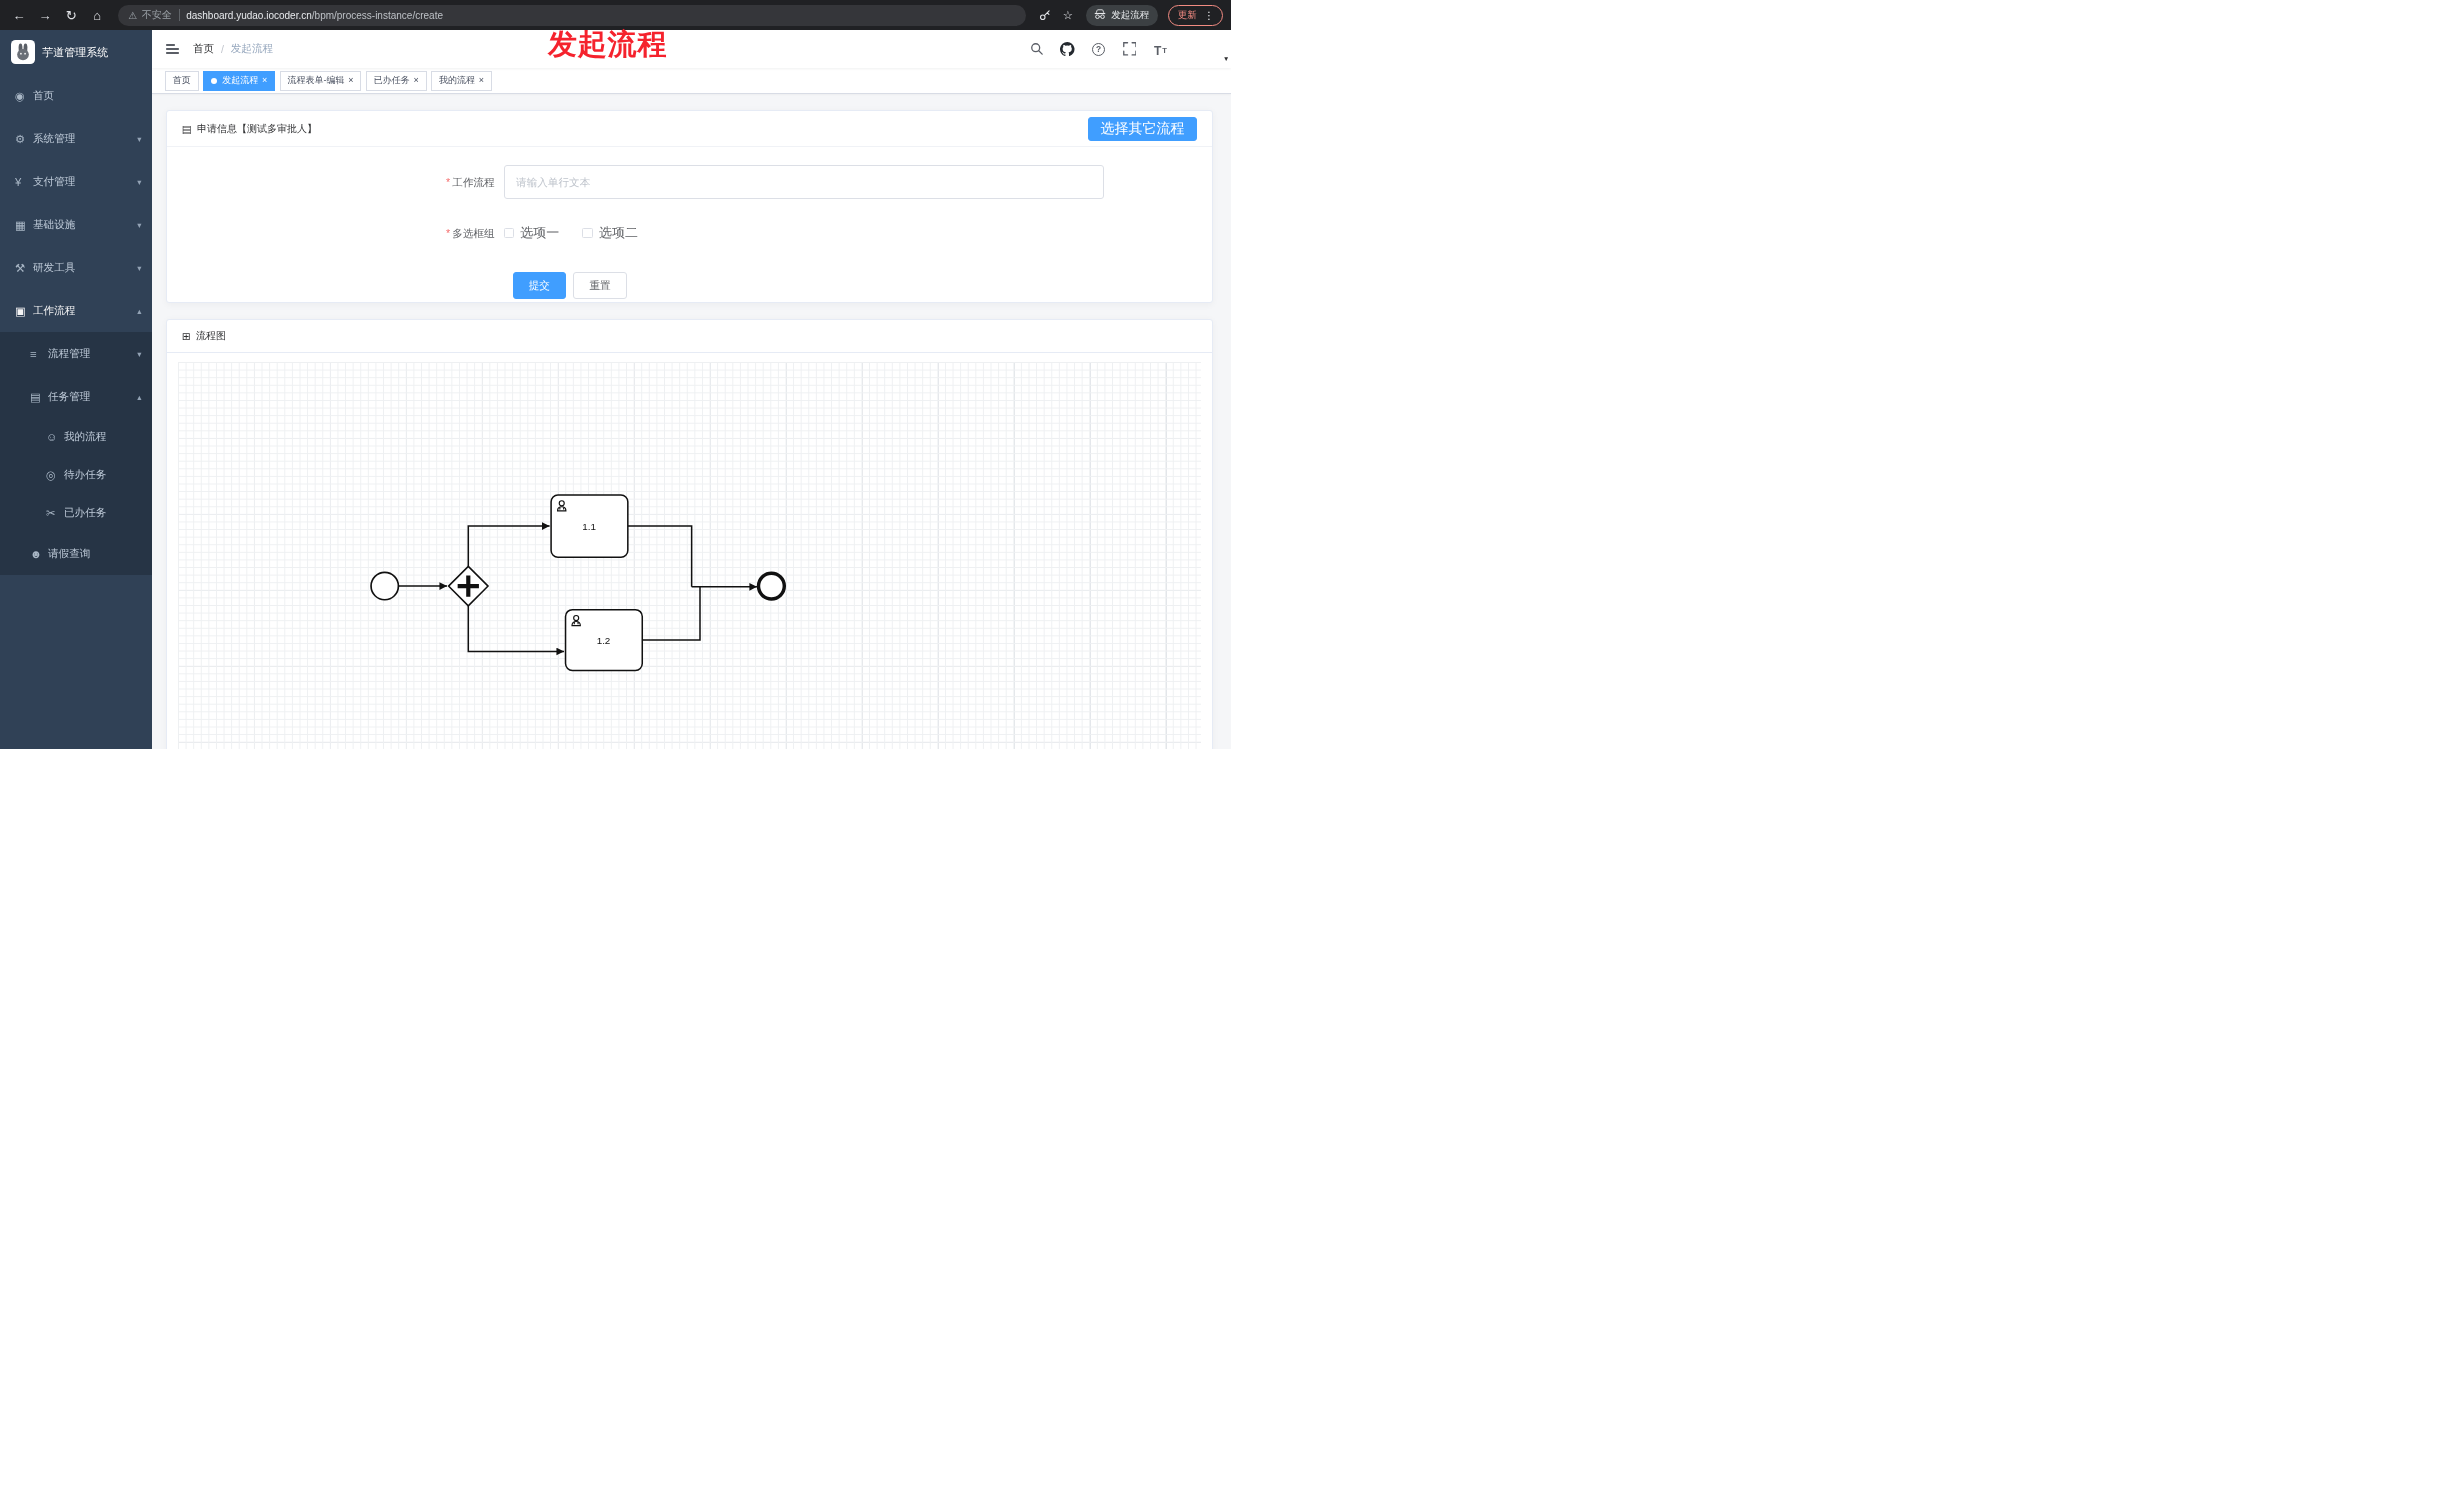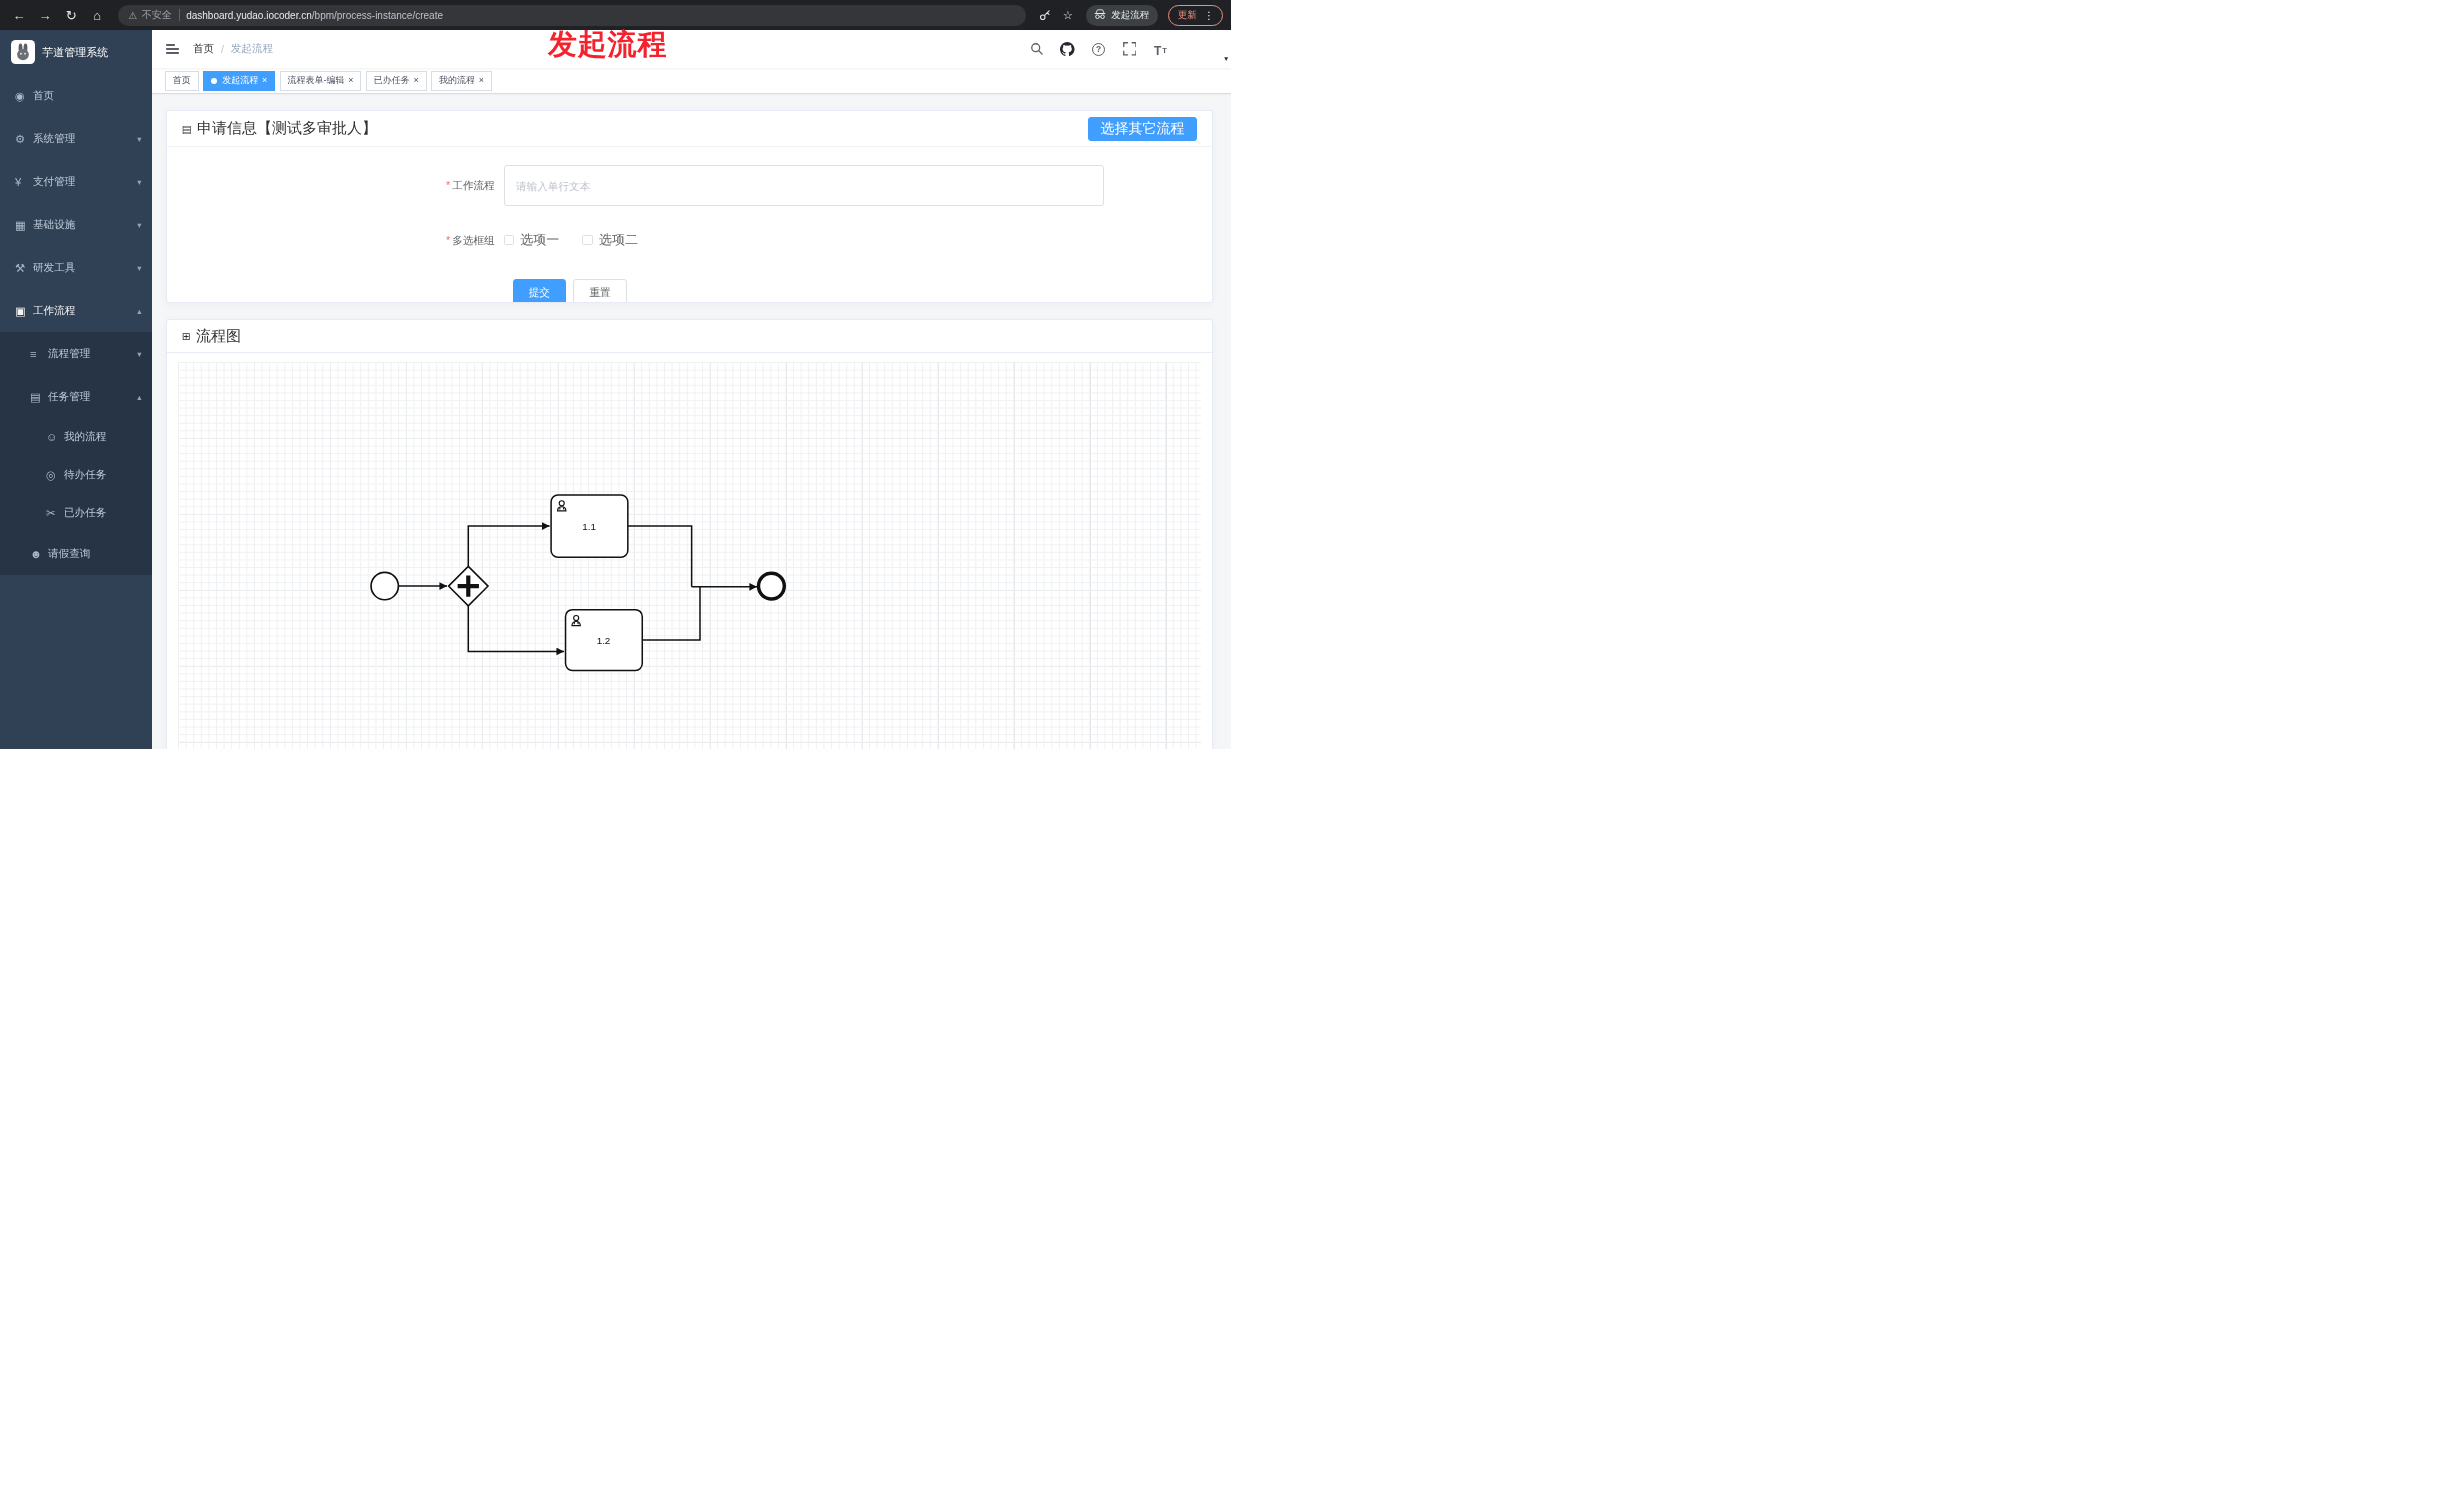--- a/index.html
+++ b/index.html
@@ -62,33 +62,33 @@
   .tag { height:20px; border:0.8px solid #d8dce5; background:#fff; color:#495060; font-size:9px; padding:0 6.8px; display:inline-flex; align-items:center; gap:3.8px; cursor:pointer; white-space:nowrap; }
   .tag .close { font-size:9px; line-height:1; }
   .tag.active { background:#409eff; border-color:#409eff; color:#fff; }
   .tag.active::before { content:""; width:6px; height:6px; border-radius:50%; background:#fff; margin-right:1.5px; }
 
   
   .content { position:absolute; left:152px; top:94px; right:0; bottom:0; background:#f5f6f8; padding:16px 18px 0 13.7px; overflow:hidden; }
   .card { background:#fff; border:0.8px solid #e6ebf5; border-radius:3px; box-shadow:0 1.5px 7.6px rgba(0,0,0,.04); }
   .card-header { display:flex; align-items:center; padding:0 15px; border-bottom:0.8px solid #f0f2f6; }
   .card-icon { margin-right:5.3px; font-size:10.6px; color:#303133; }
-  .card-title { font-size:15px; color:#303133; }
+  .card-title { font-size:10px; color:#303133; }
 
   .form-card { height:193px; margin-bottom:16px; overflow:hidden; }
   .form-card .card-header { height:36px; }
   .btn { border:0.8px solid #dcdfe6; background:#fff; color:#606266; border-radius:3px; font-size:10.6px; height:27px; padding:0 15px; cursor:pointer; font-family:inherit; }
   .btn.primary { background:#409eff; border-color:#409eff; color:#fff; }
   .choose-other { margin-left:auto; height:24px; font-size:14px; padding:0 11.4px; }
   .form-body { padding:18px 15px 16.7px 15px; }
   .form-item { display:flex; align-items:center; }
   .form-item + .form-item { margin-top:25px; }
   .form-label { width:322px; text-align:right; padding-right:9px; font-size:10.6px; color:#606266; flex:none; line-height:15px; }
   .req { color:#f56c6c; margin-right:2.3px; }
-  .text-input { width:600px; height:41px; border:0.8px solid #dcdfe6; border-radius:3px; padding:0 11.4px; font-size:10.6px; color:#606266; font-family:inherit; outline:none; background:#fff; }
+  .text-input { width:600px; height:34px; border:0.8px solid #dcdfe6; border-radius:3px; padding:0 11.4px; font-size:10.6px; color:#606266; font-family:inherit; outline:none; background:#fff; }
   .text-input::placeholder { color:#bfc4cc; }
   .checkbox-group { display:flex; align-items:center; gap:23px; }
   .checkbox { display:flex; align-items:center; gap:6px; cursor:pointer; }
   .cb-box { width:10.6px; height:10.6px; border:0.8px solid #dcdfe6; border-radius:1.5px; background:#fff; flex:none; }
   .cb-label { font-size:13px; color:#606266; }
   .form-actions { margin-top:30px; margin-left:331px; display:flex; gap:7.6px; }
 
   .diagram-card { height:532px; }
   .diagram-card .card-header { height:33px; border-bottom:0.8px solid #e6ebf5; }
   .diagram-body { padding:9px 11.4px; height:calc(100% - 33px); }

